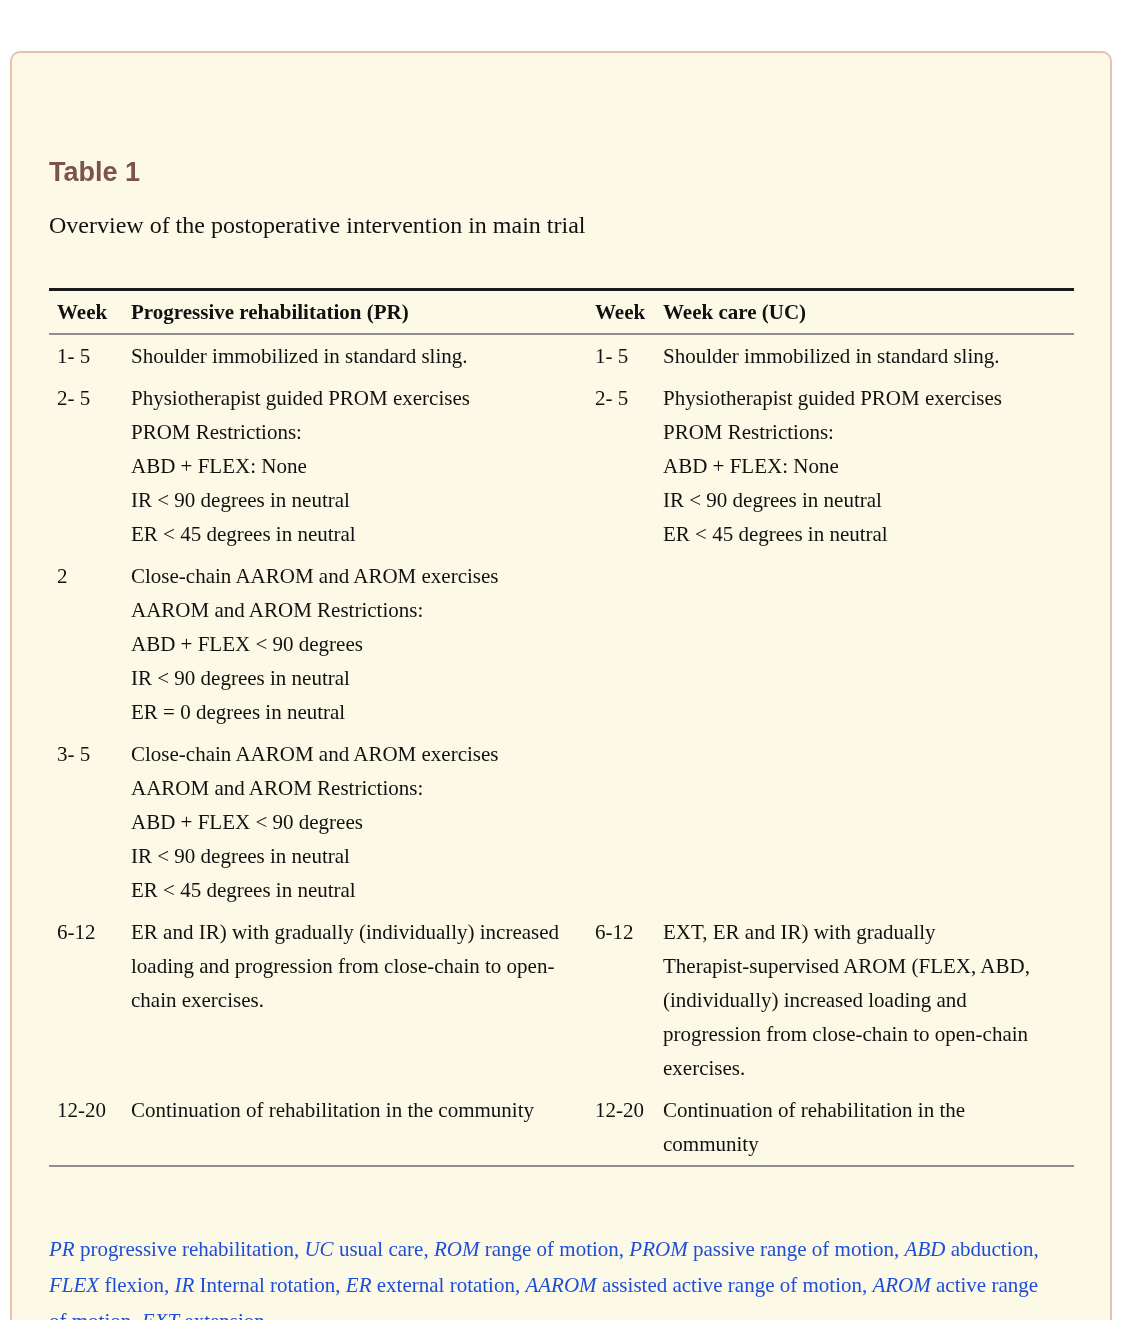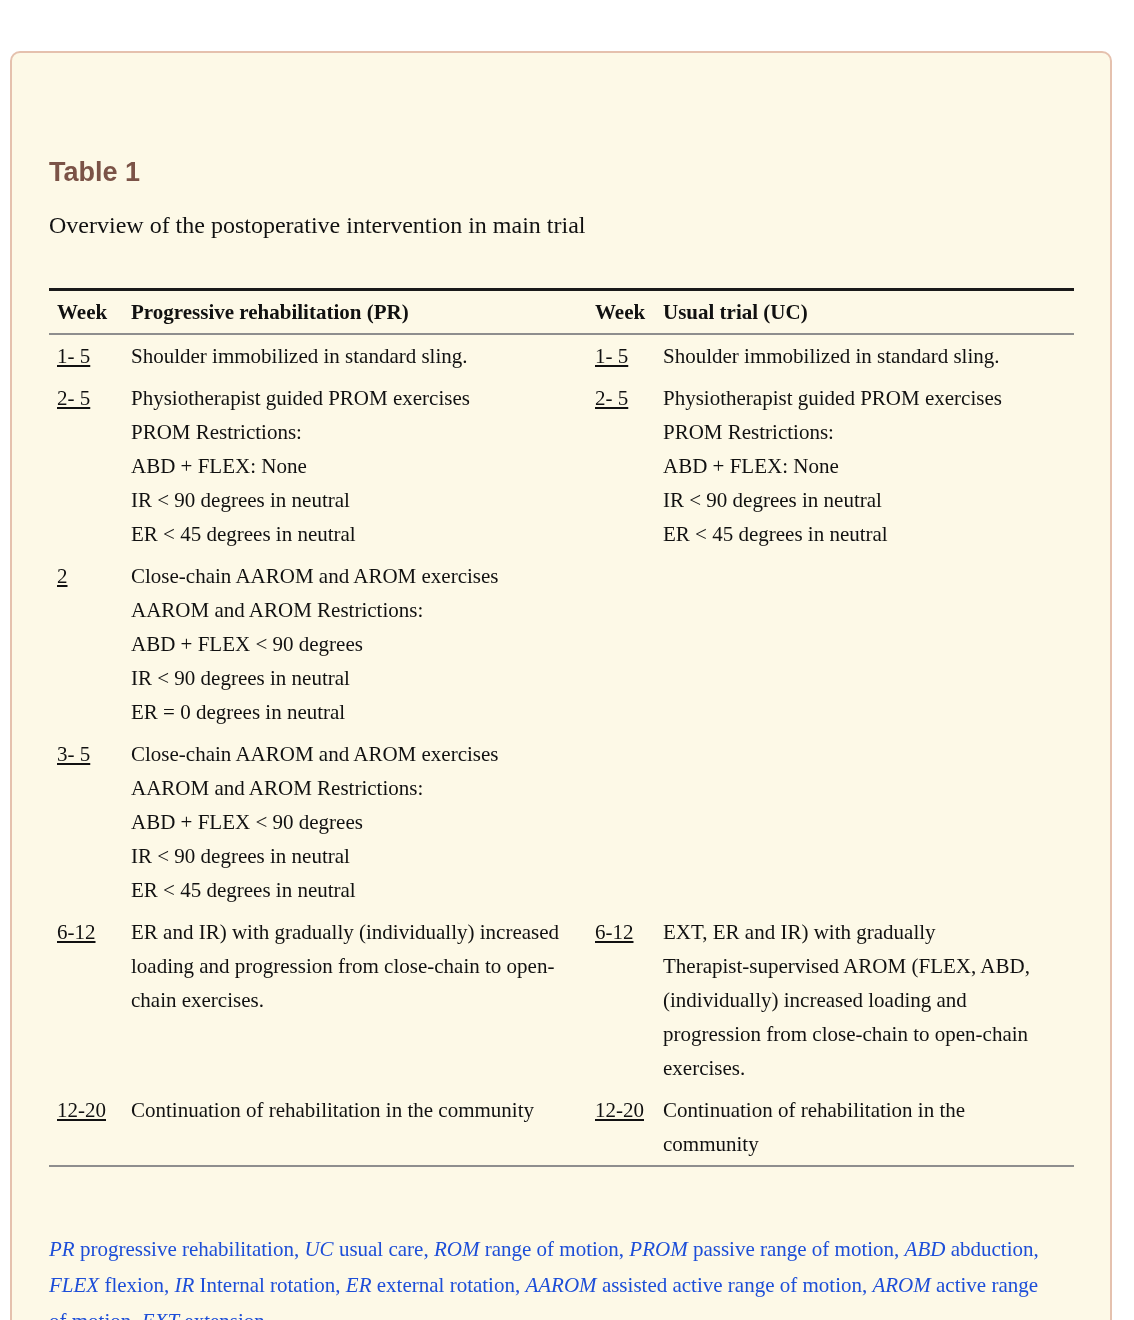--- a/index.html
+++ b/index.html
@@ -62,21 +62,21 @@
   .thead .desc-h { }
   .tbody {
     border-bottom: 2px solid #8e8e8e;
   }
   .trow {
     display: grid;
     grid-template-columns: 82px 456px 76px 1fr;
     padding: 4px 0;
   }
   .cell { font-size: 21px; line-height: 34px; }
-  .cell.week { padding-left: 8px; text-decoration: underline; }
+  .cell.week { padding-left: 8px; }
   .tline { white-space: nowrap; }
   .footnote {
     margin-top: 64px;
     width: 1040px;
     font-size: 21px;
     line-height: 36px;
     color: #1d4ed8;
   }
   .fline { white-space: nowrap; }
   .footnote i { font-style: italic; }
@@ -89,21 +89,21 @@
 
     <div class="table-label">Table 1</div>
 
     <div class="table-caption">Overview of the postoperative intervention in main trial</div>
 
     <div class="datatable">
       <div class="thead">
         <div class="week-h">Week</div>
         <div class="desc-h">Progressive rehabilitation (PR)</div>
         <div class="week-h">Week</div>
-        <div class="desc-h">Usual trial (UC)</div>
+        <div class="desc-h">Week care (UC)</div>
       </div>
       <div class="tbody">
           <div class="trow">
             <div class="cell week">
               <div class="tline">1- 5</div>
             </div>
             <div class="cell desc">
               <div class="tline">Shoulder immobilized in standard sling.</div>
             </div>
             <div class="cell week">

